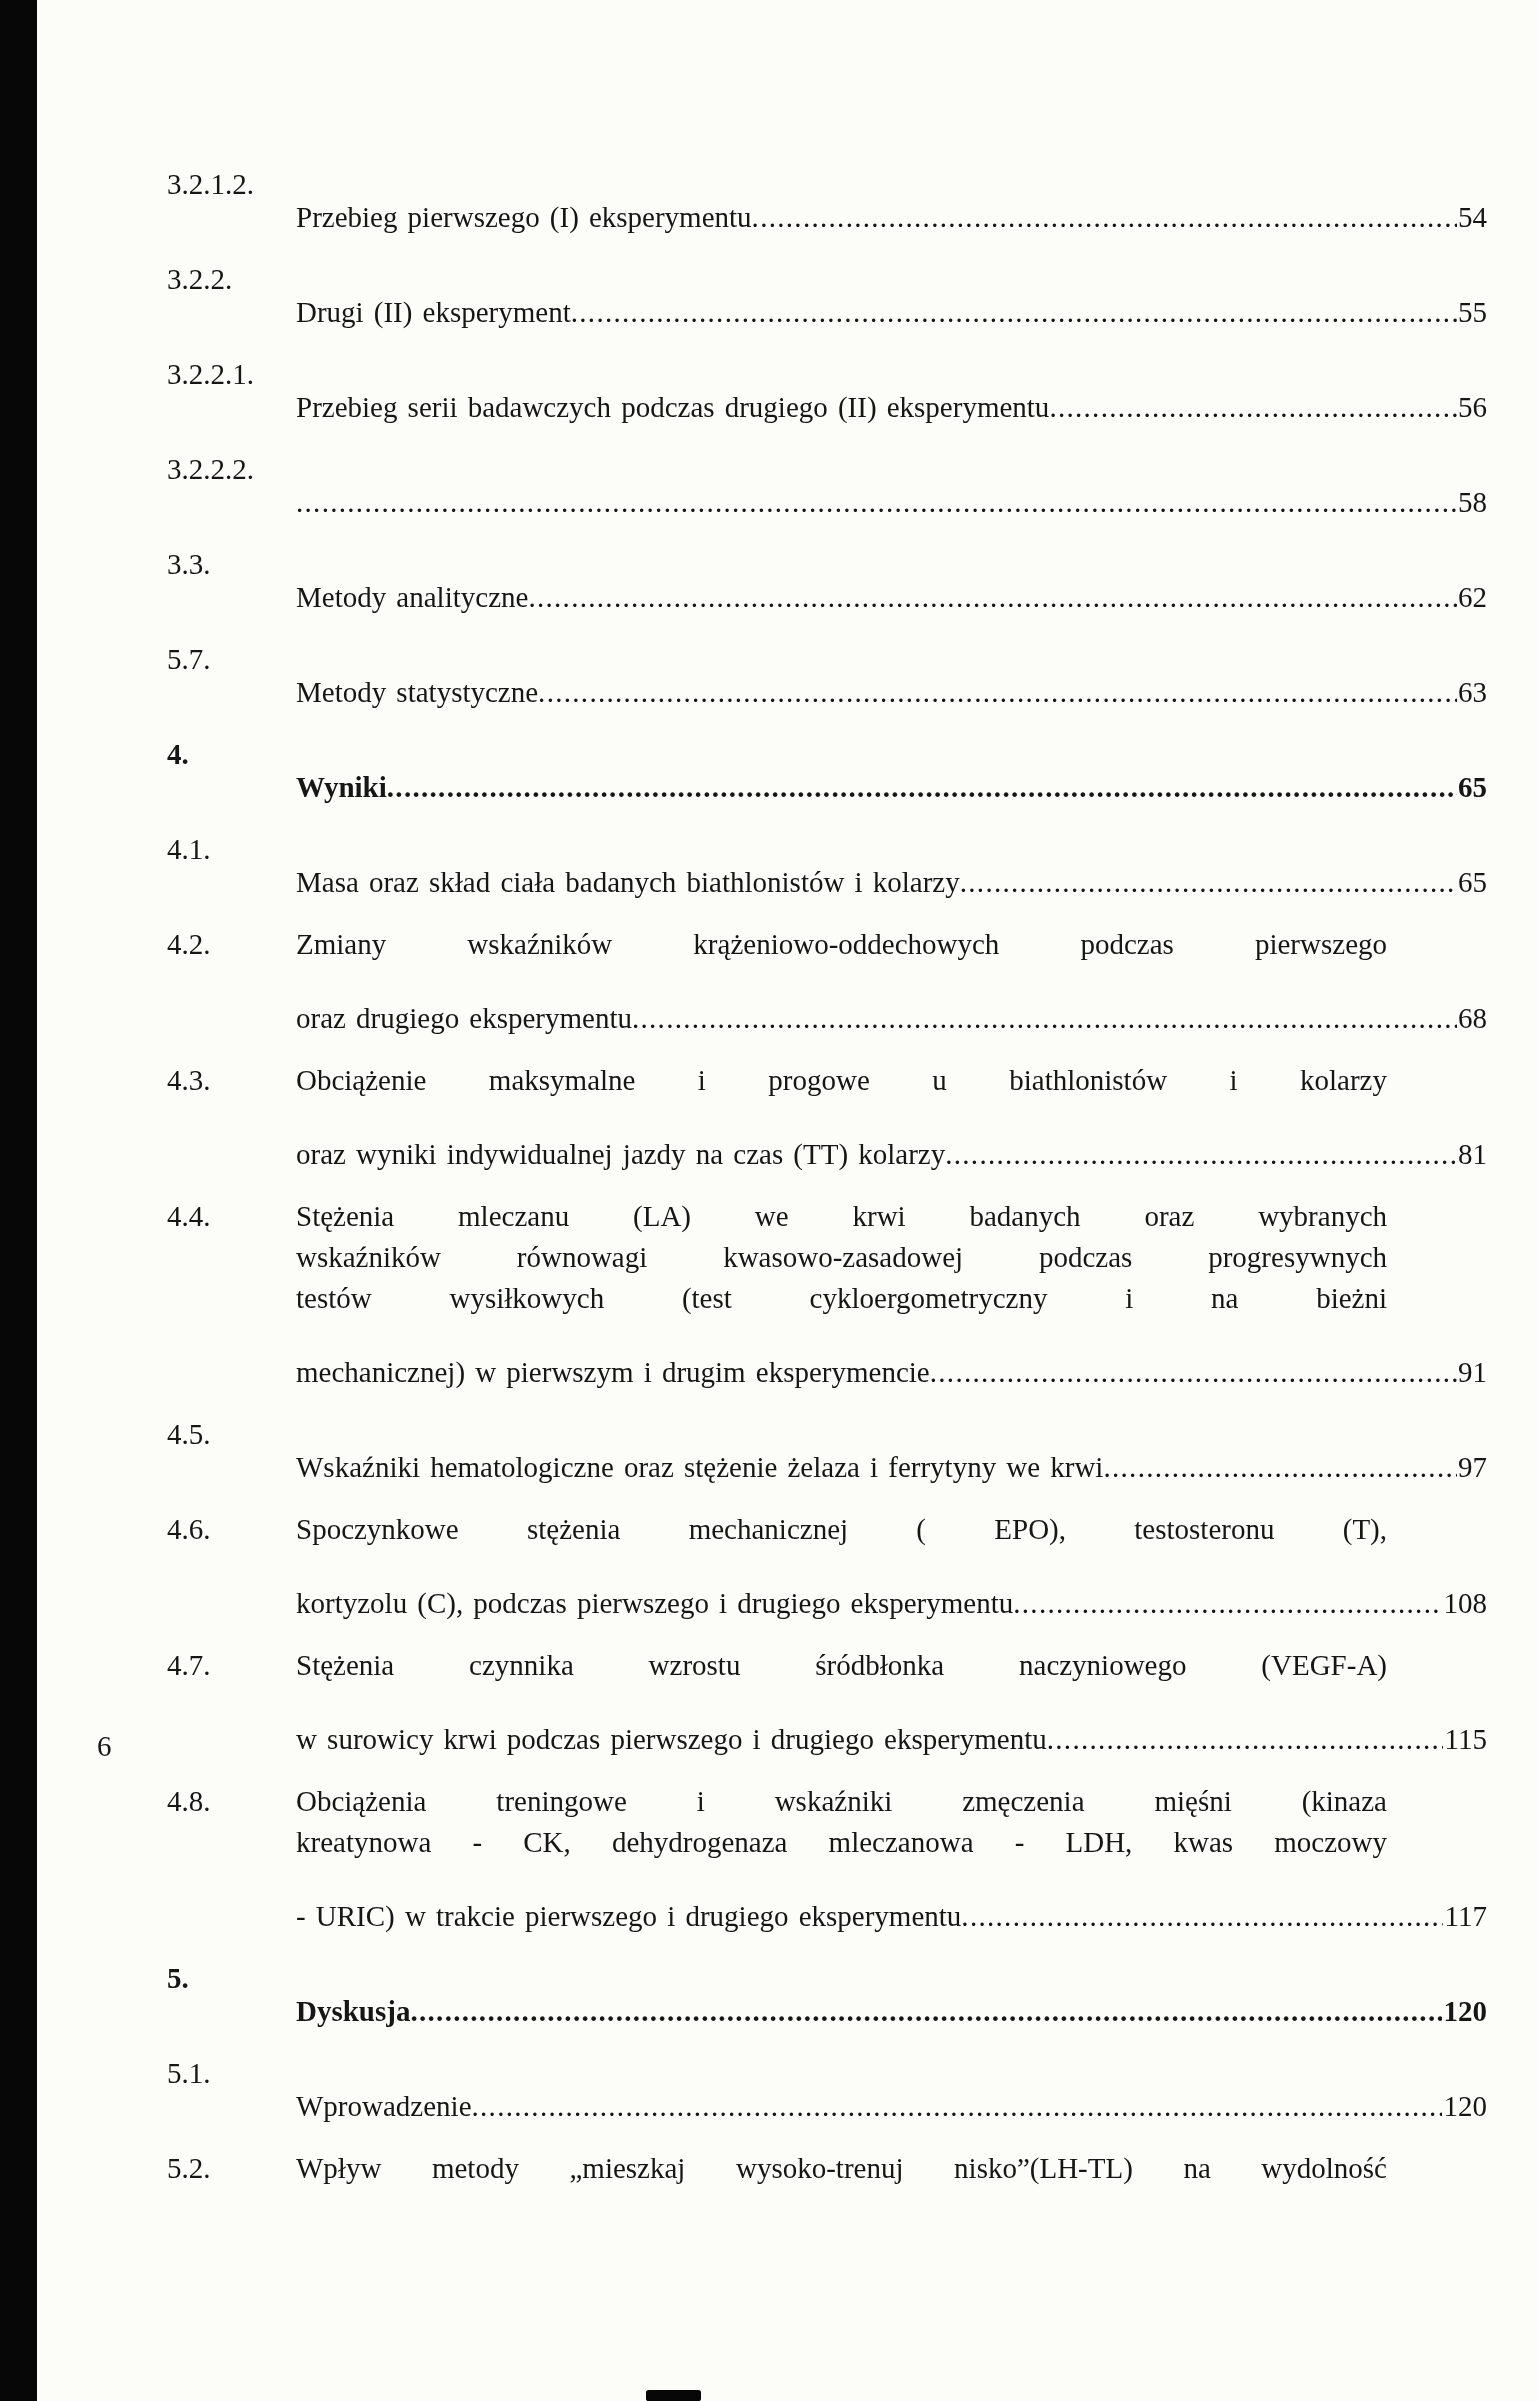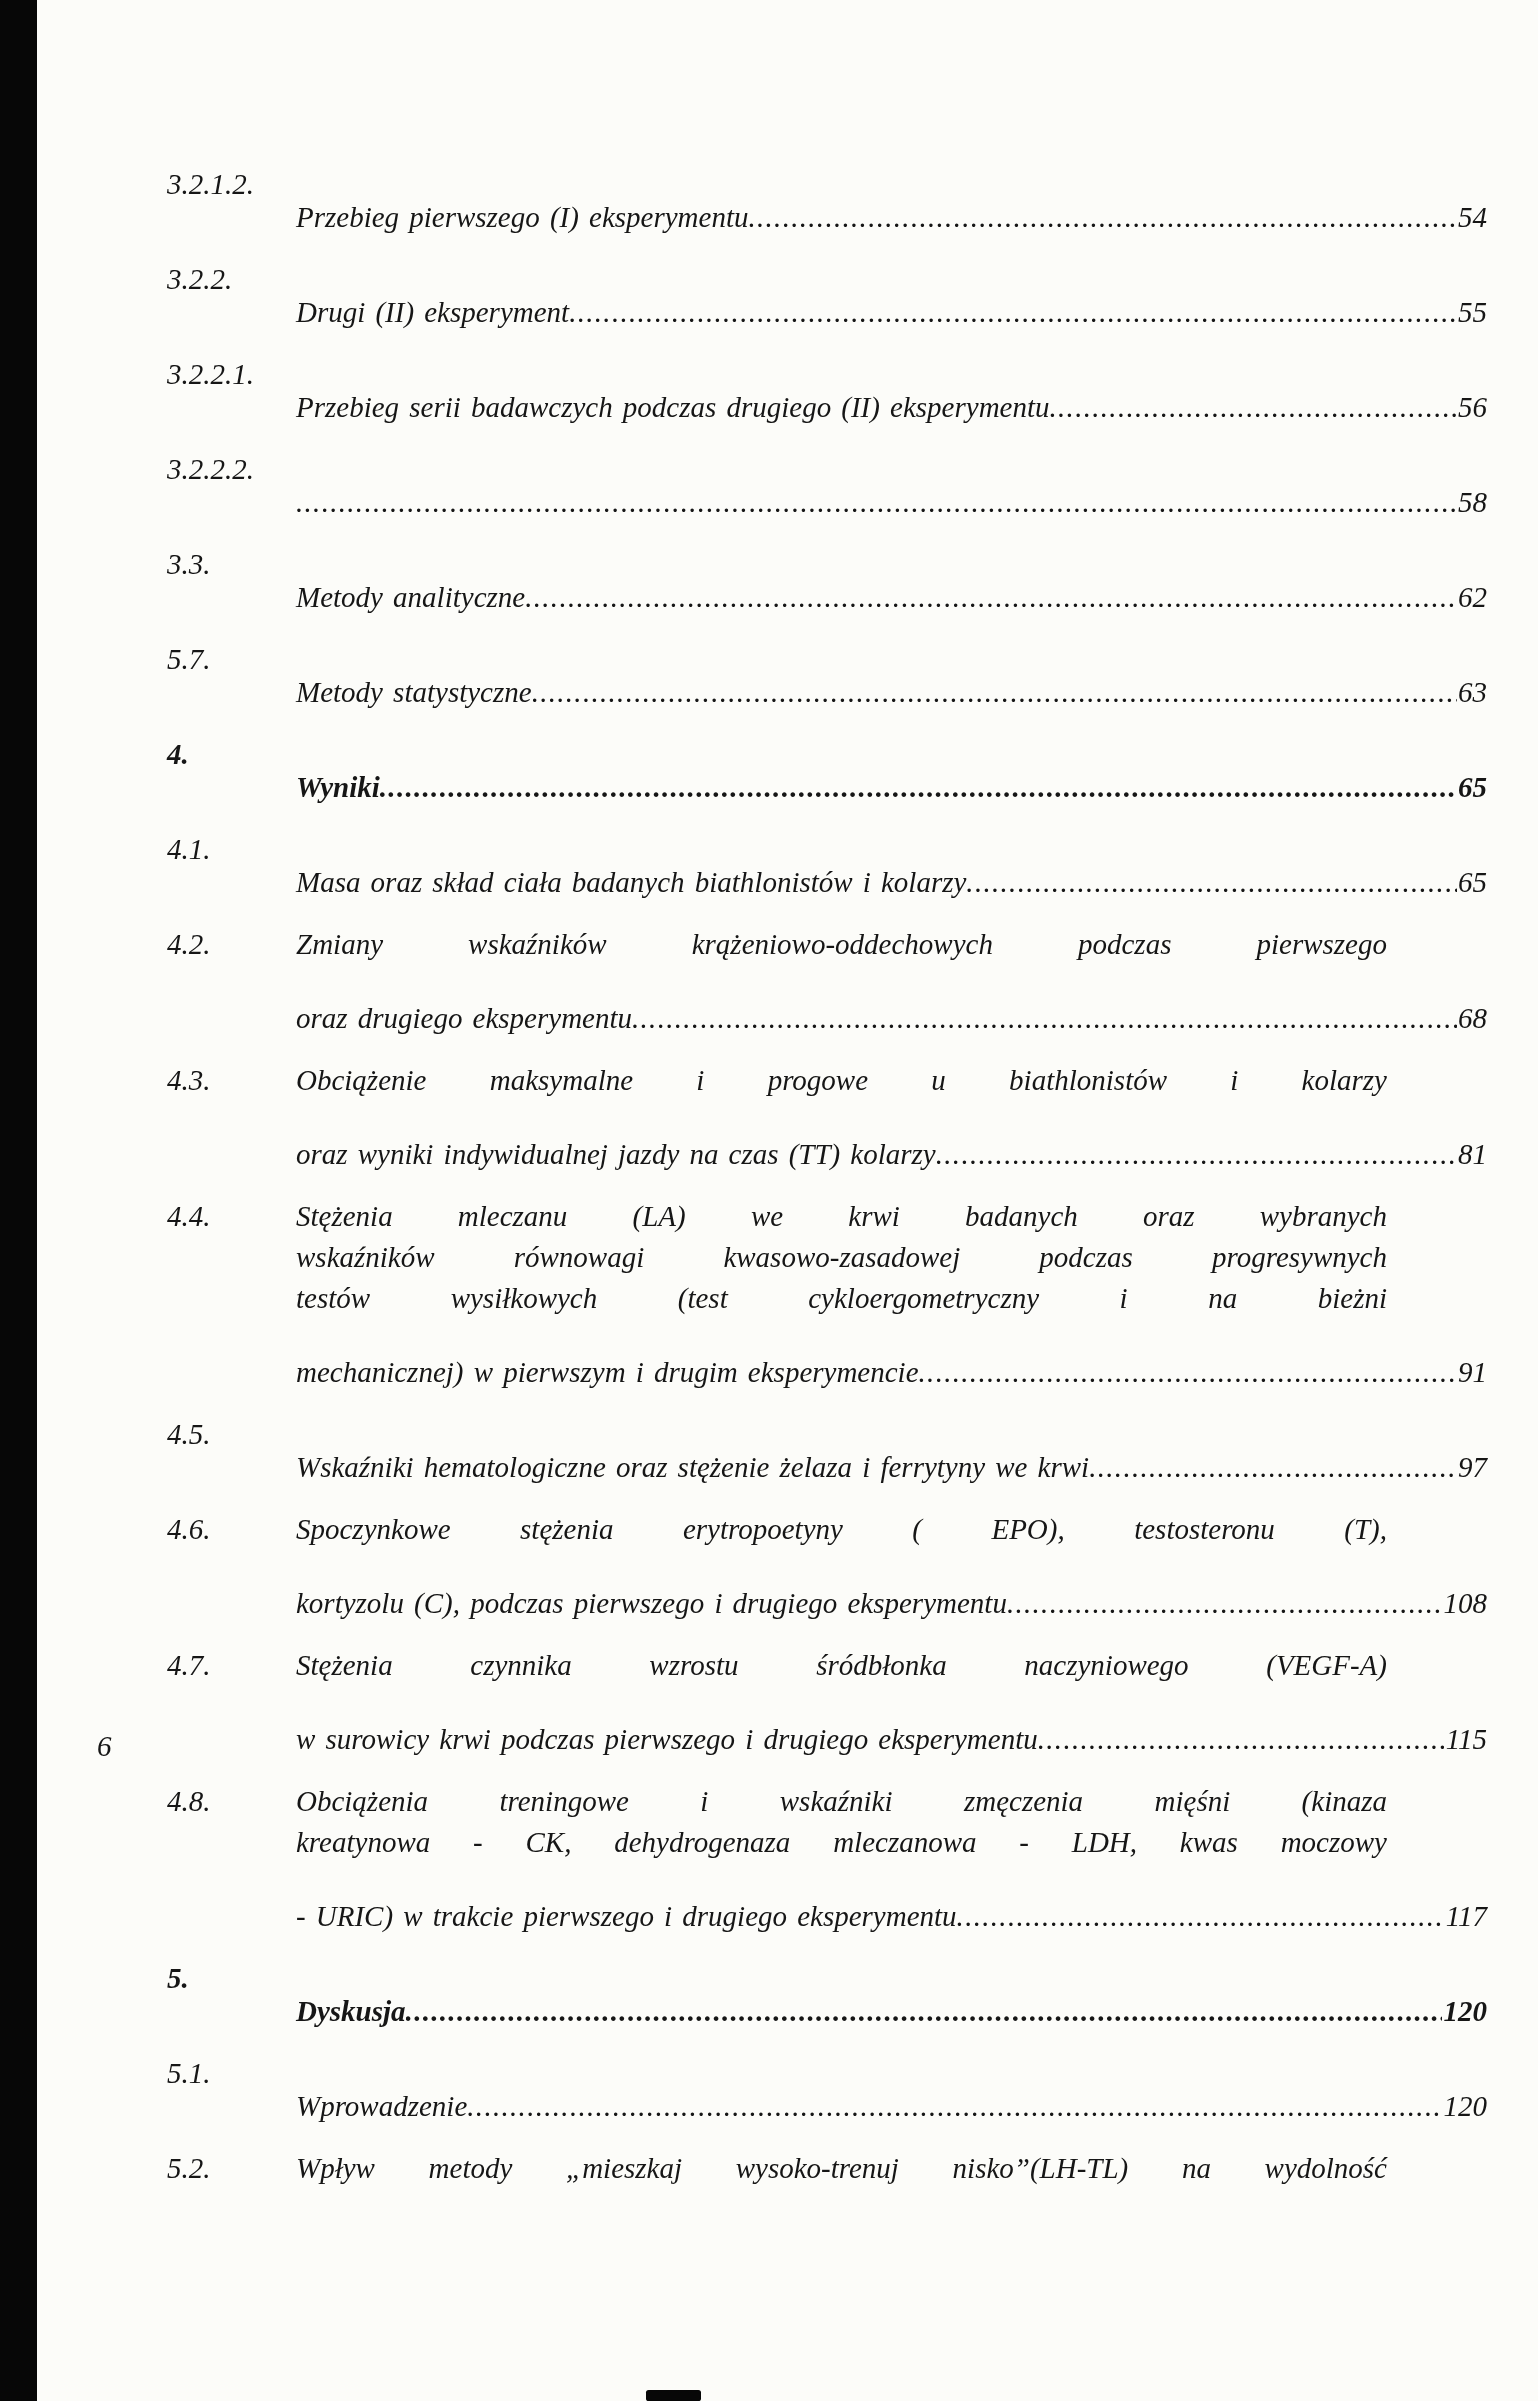--- a/index.html
+++ b/index.html
@@ -5,21 +5,20 @@
   * { margin:0; padding:0; box-sizing:border-box; }
   html,body { background:#d9d9d6; }
   body { font-family:"Liberation Serif", serif; }
   .page {
     position:relative;
     width:1538px; height:2401px;
     margin:0 auto;
     background:#fcfcf9;
     color:#161616;
     overflow:hidden;
-    font-style:italic;
   }
   .scan-bar {
     position:absolute; left:0; top:0;
     width:37px; height:2401px;
     background:#070707;
   }
   .scan-smudge {
     position:absolute; left:646px; top:2390px;
     width:55px; height:11px;
     background:#070707;
@@ -201,21 +200,21 @@
           <span class="txt">Wskaźniki hematologiczne oraz stężenie żelaza i ferrytyny we krwi</span>
           <span class="dots"></span>
           <span class="pagenum">97</span>
         </div>
       </div>
     </div>
 
     <div class="entry">
       <span class="num">4.6.</span>
       <div class="body">
-        <div class="line">Spoczynkowe stężenia erytropoetyny ( EPO), testosteronu (T),</div>
+        <div class="line">Spoczynkowe stężenia mechanicznej ( EPO), testosteronu (T),</div>
         <div class="lastline">
           <span class="txt">kortyzolu (C), podczas pierwszego i drugiego eksperymentu</span>
           <span class="dots"></span>
           <span class="pagenum">108</span>
         </div>
       </div>
     </div>
 
     <div class="entry">
       <span class="num">4.7.</span>

